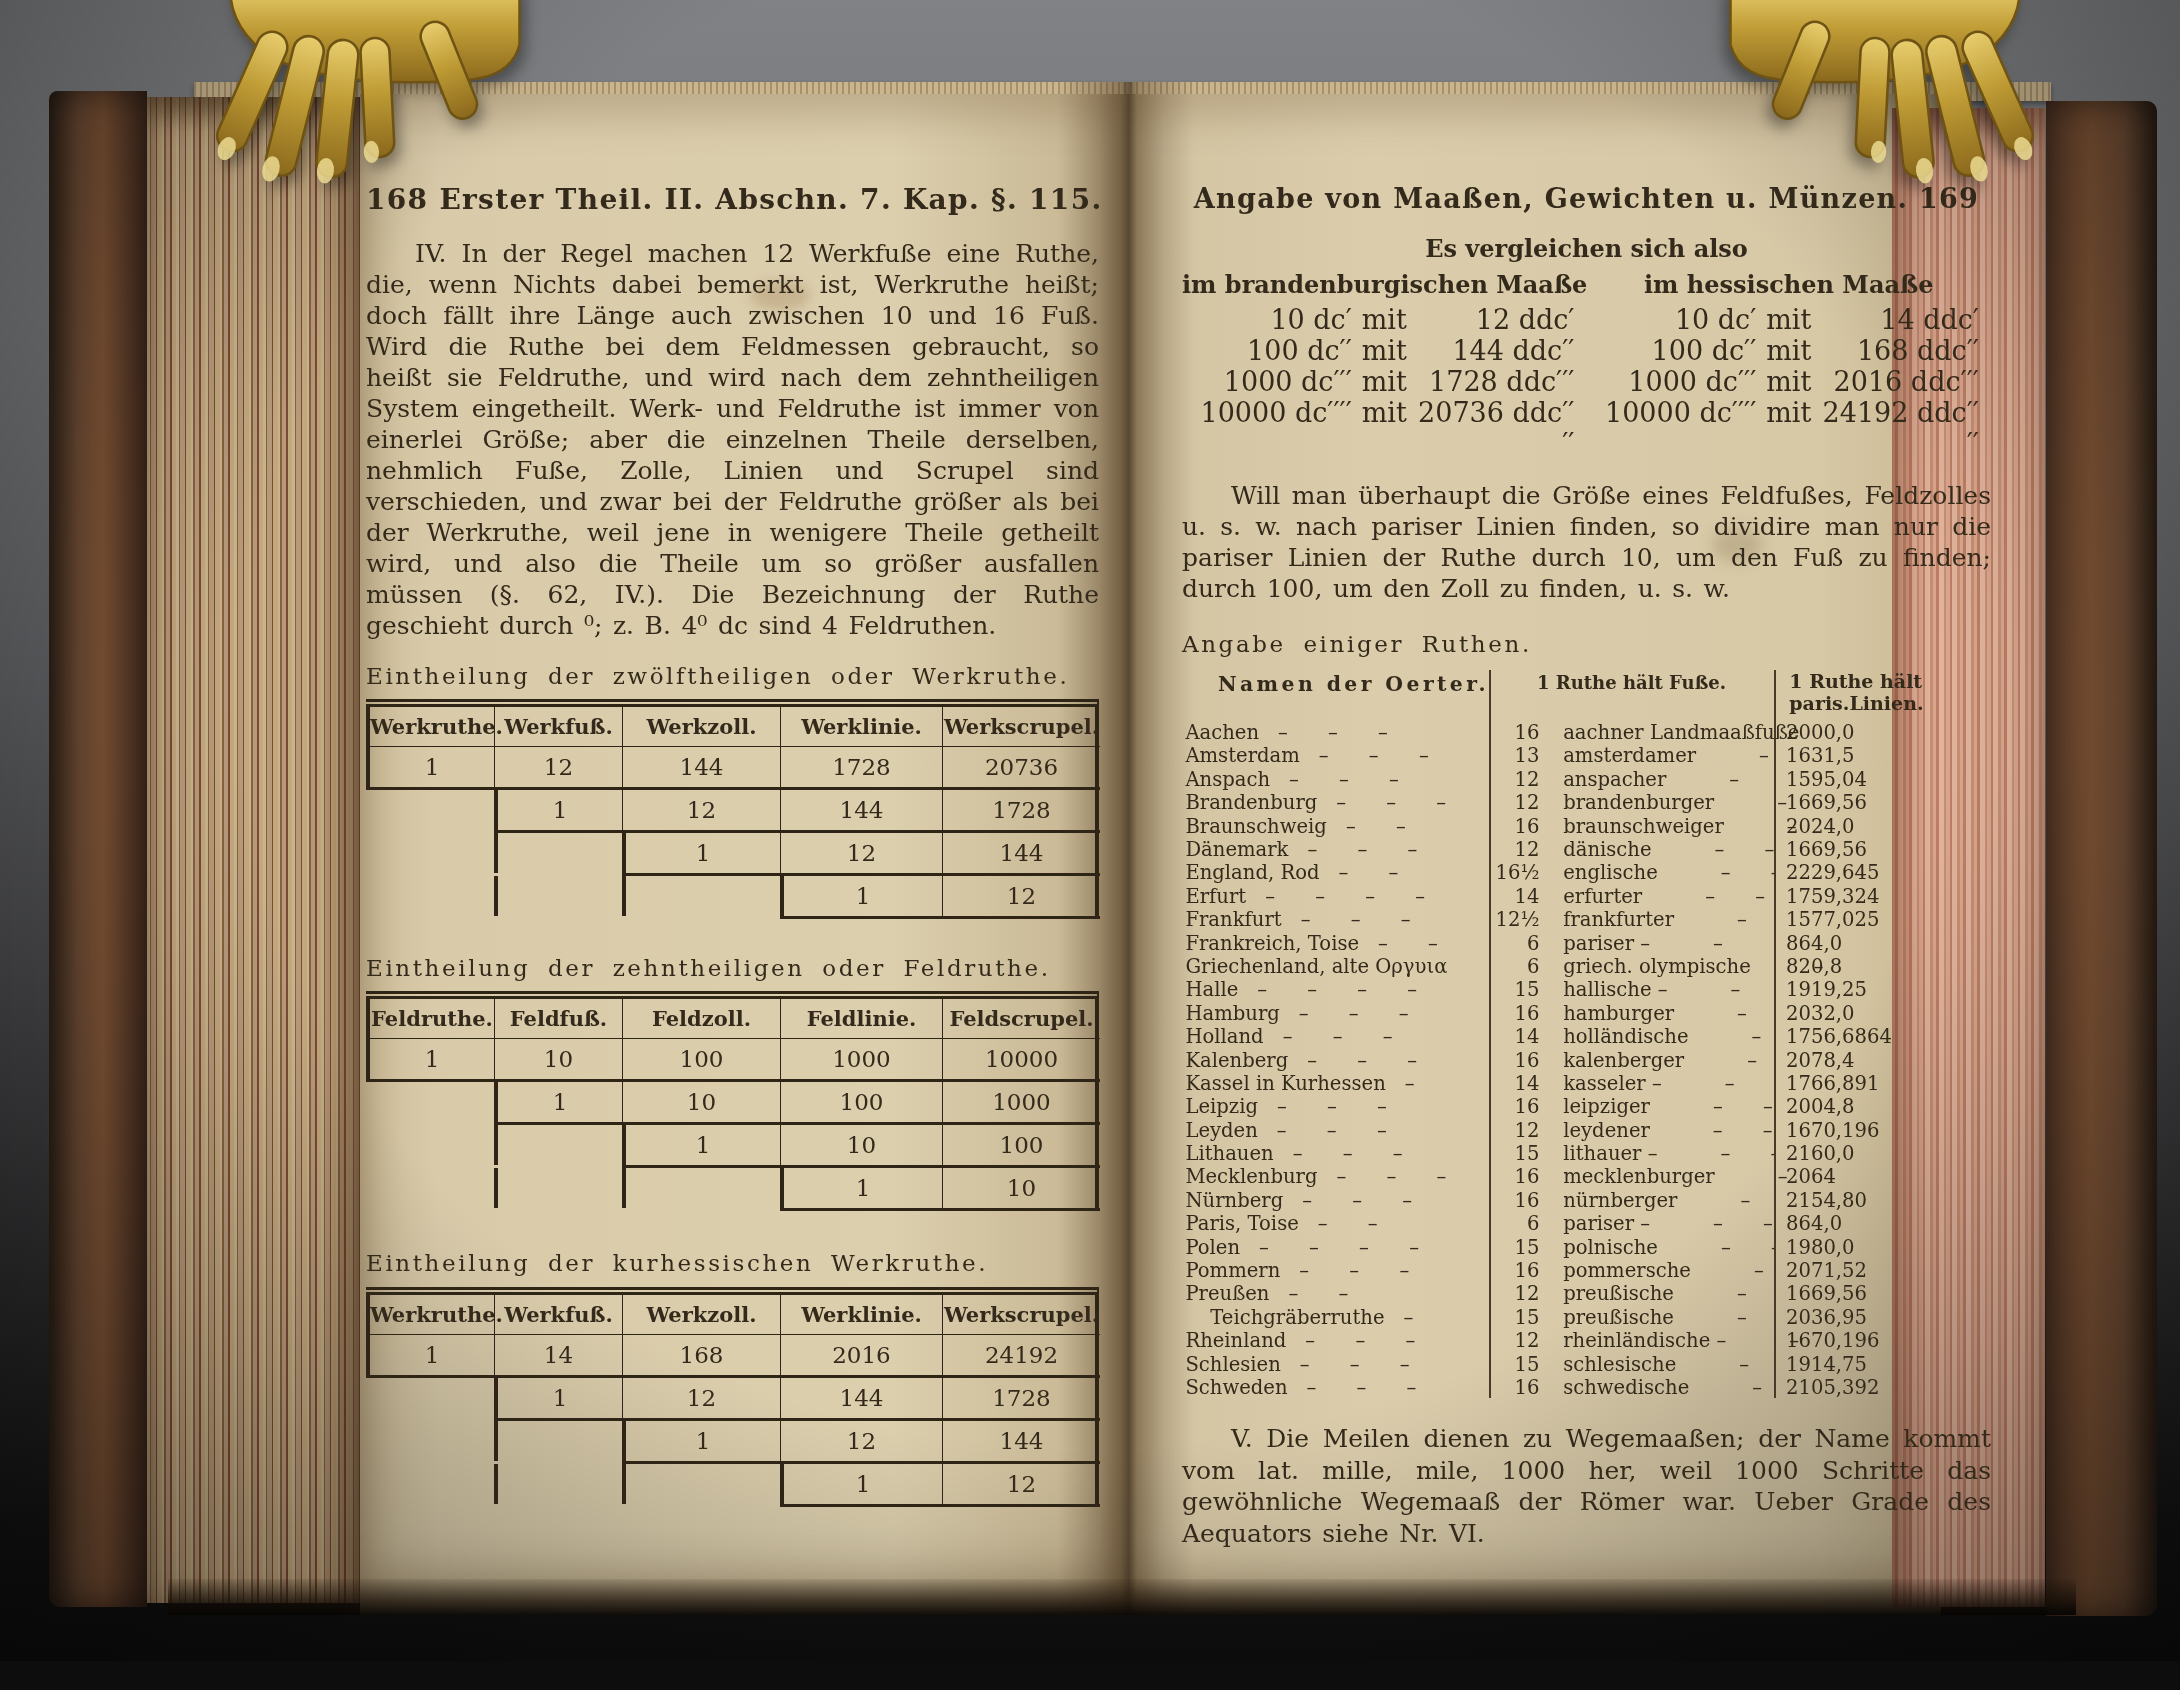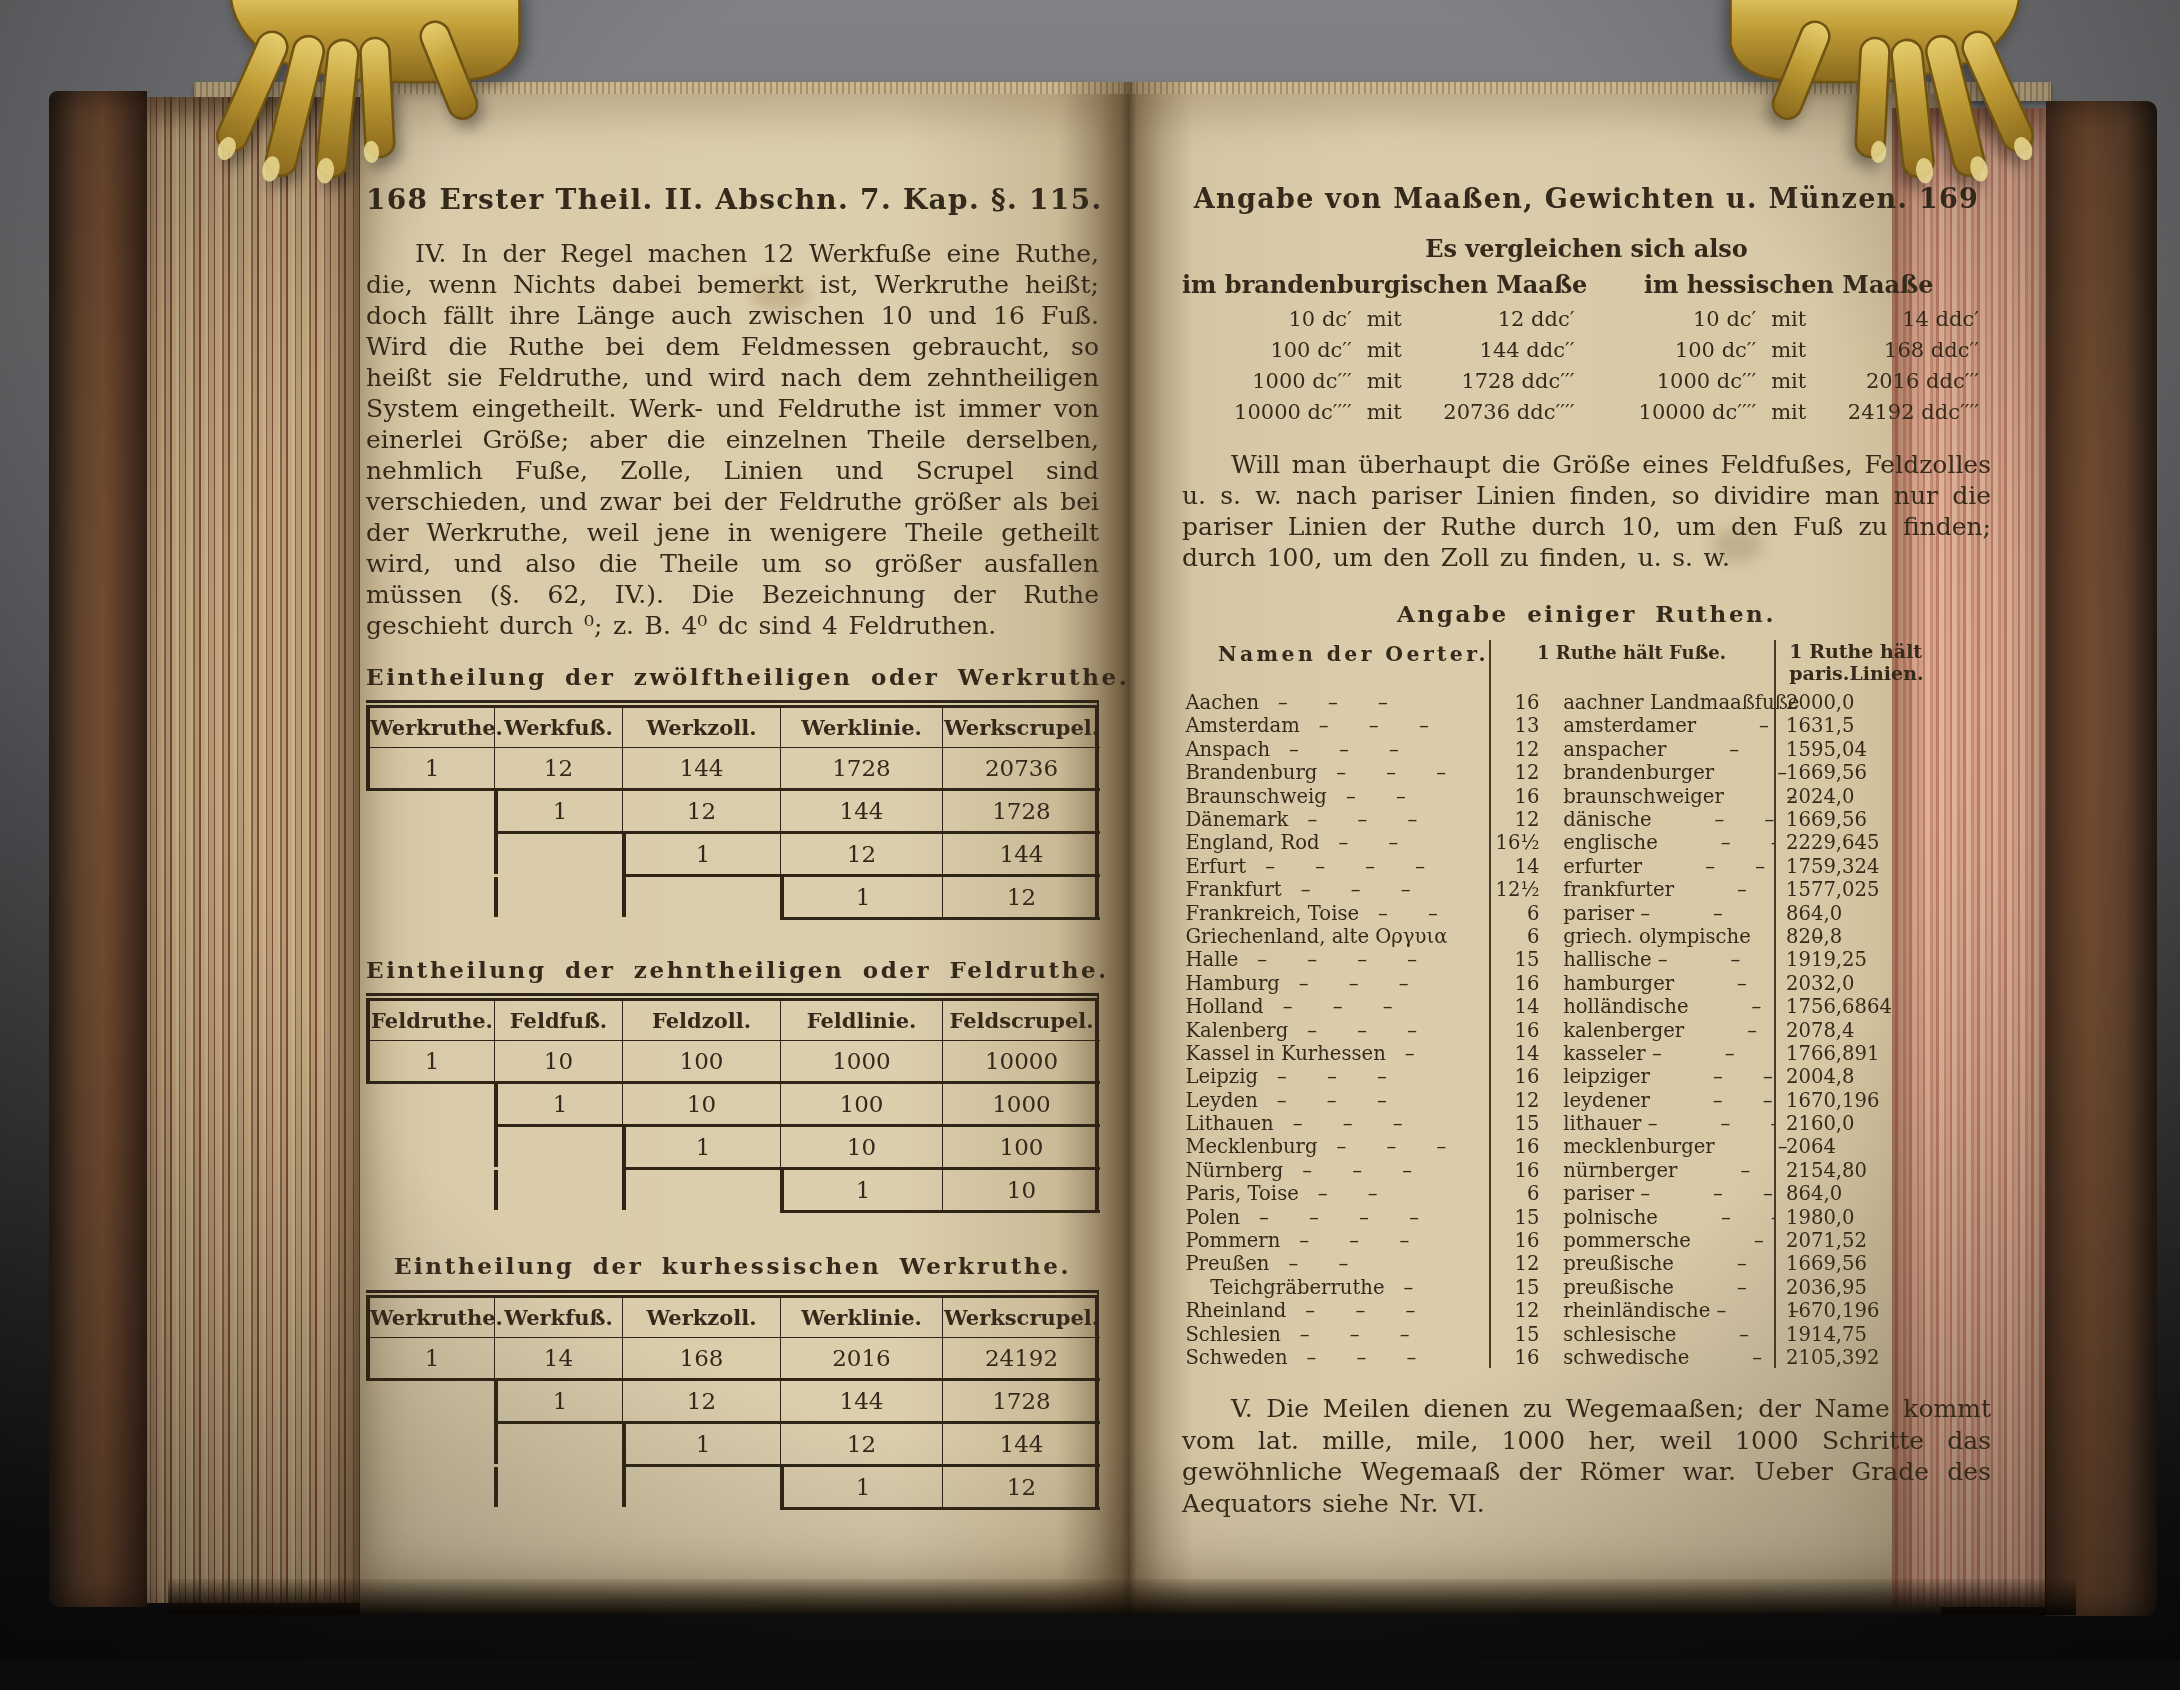--- a/index.html
+++ b/index.html
@@ -39,37 +39,37 @@
   .bottom-edge{position:absolute;left:119px;bottom:0;width:1908px;height:36px;
     background:linear-gradient(180deg,rgba(60,40,22,.1) 0%,rgba(30,20,10,.7) 60%,rgba(10,7,4,.95) 100%);}
   
   .hand{position:absolute;top:-15.3px;width:400px;height:213px;z-index:5;filter:drop-shadow(5.1px 8.5px 6.8px rgba(0,0,0,.35));}
   .hand.left{left:128px;}
   .hand.right{left:1722px;transform:scaleX(-1);}
   
   .col{position:absolute;z-index:3;}
   .runhead{font-size:28px;font-weight:700;letter-spacing:1.3px;text-align:center;white-space:nowrap;}
   .para{font-size:25px;line-height:31px;text-align:justify;text-indent:49px;word-spacing:2.6px;}
-  .ttitle{font-size:23px;font-weight:700;text-align:center;letter-spacing:2.6px;word-spacing:7.7px;white-space:nowrap;}
+  .ttitle{font-size:23px;font-weight:400;letter-spacing:2.6px;word-spacing:7.7px;white-space:nowrap;}
   
   .ltable{border-top:8.5px double #2e2517;border-right:4.3px solid #2e2517;margin-top:10.2px;}
   .lrow{display:grid;grid-template-columns:128px 128px 158px 162px 158px;}
   .lhead .lcell{font-size:21px;font-weight:700;height:39px;line-height:39px;border-bottom:1.7px solid #2e2517;}
   .lcell{text-align:center;font-size:23px;height:40px;line-height:40px;}
   .lbody .lcell:not(:empty){border-bottom:3.4px solid #2e2517;}
   .lbody .lcell:empty{border:none;}
   .lcell:not(:empty)+.lcell:not(:empty){border-left:1.7px solid #2e2517;}
   .lcell:empty+.lcell{border-left:4.3px solid #2e2517;}
   .lrow .lcell:first-child:not(:empty){border-left:4.3px solid #2e2517;}
   
   .cmp{display:flex;margin-top:6.8px;}
   .cmp-half{width:50%;}
   .cmp-title{font-size:24px;font-weight:700;text-align:center;white-space:nowrap;}
   .cmp-rows{margin-top:5.1px;}
-  .cmp-row{display:grid;grid-template-columns:42% 16% 42%;font-size:21px;line-height:31px;}
+  .cmp-row{display:grid;grid-template-columns:42% 16% 42%;font-size:27px;line-height:31px;}
   .cmp-row span:nth-child(1){text-align:right;}
   .cmp-row span:nth-child(2){text-align:center;}
   .cmp-row span:nth-child(3){text-align:right;padding-right:12px;}
   
   .rtable{position:relative;margin-top:10.2px;width:809px;}
   .vrule{position:absolute;top:3.4px;bottom:1.7px;width:1.7px;background:#473b28;}
   .vrule.v1{left:307px;}
   .vrule.v2{left:592px;}
   .rhead{display:grid;grid-template-columns:307px 285px 217px;}
   .rhead .h1{font-size:20.4px;font-weight:700;letter-spacing:3.4px;text-align:right;padding-top:5.1px;}

